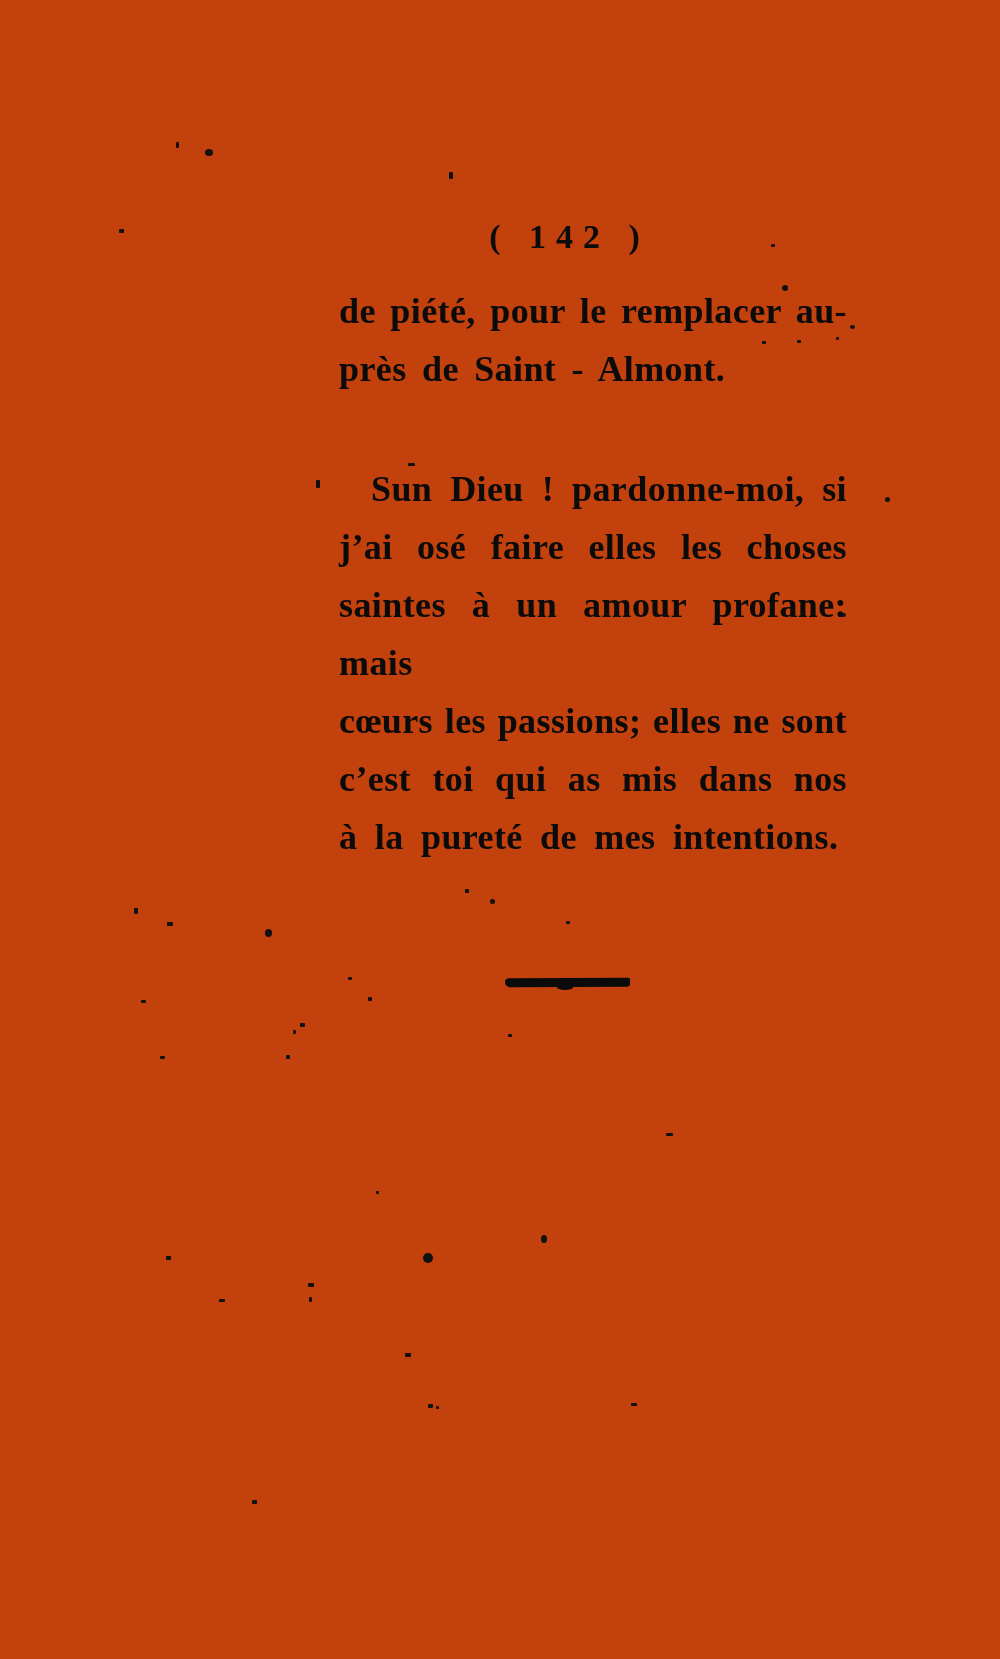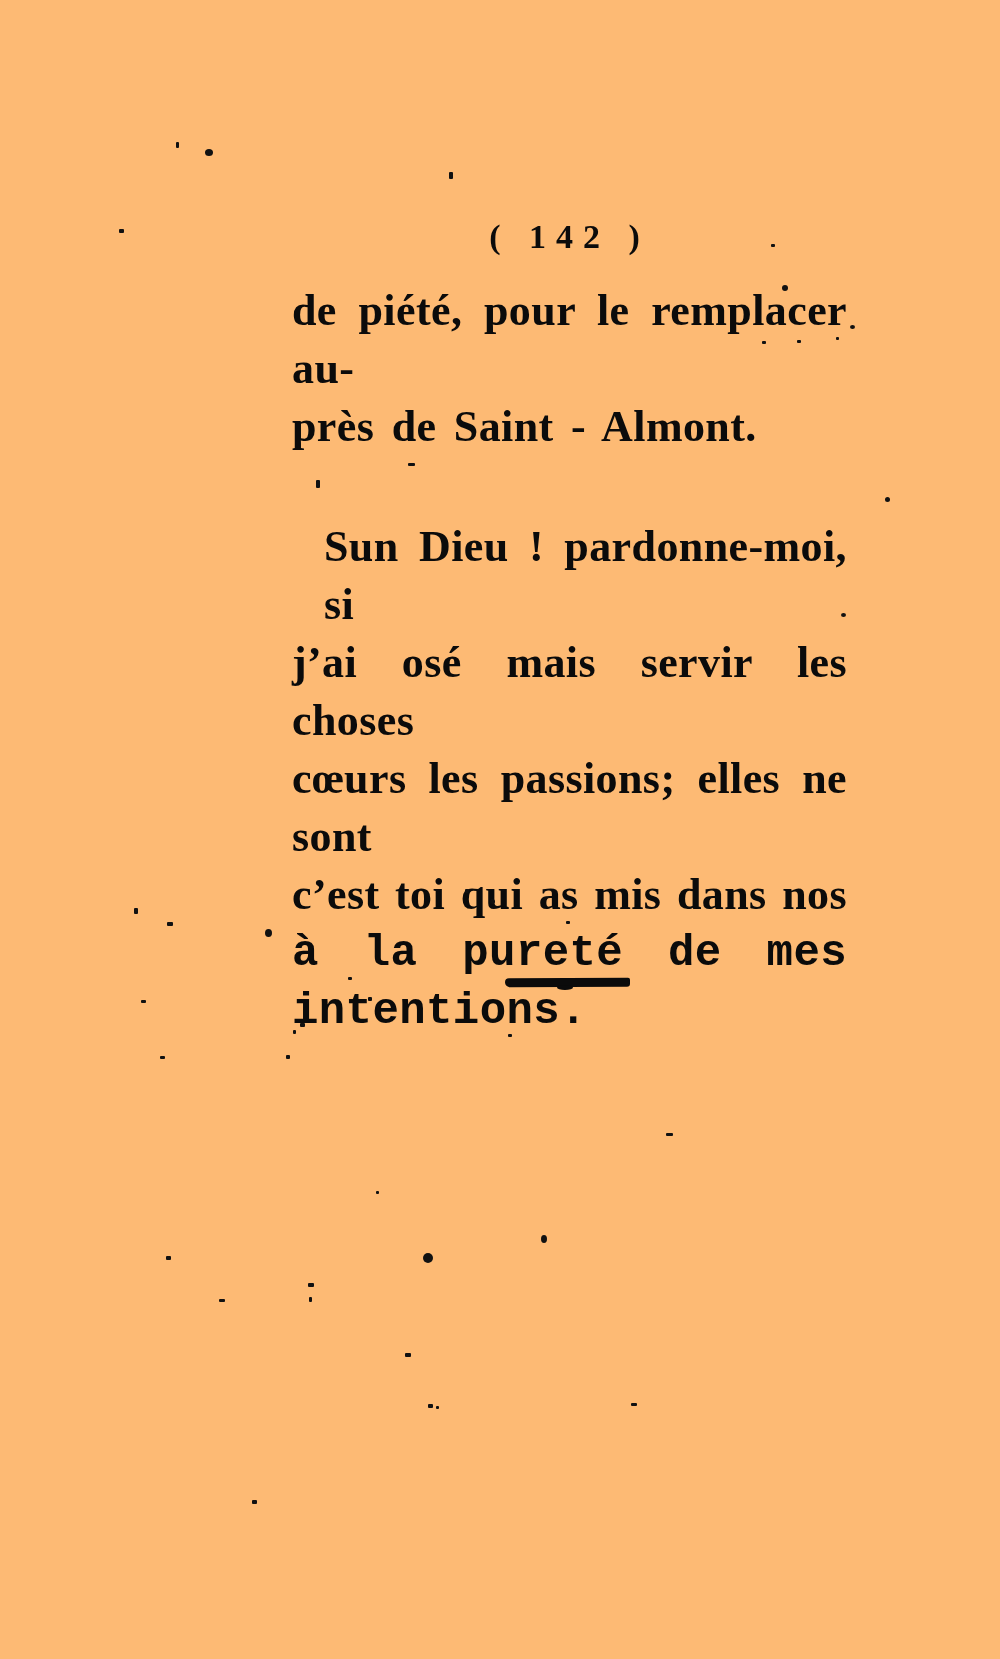--- a/index.html
+++ b/index.html
@@ -30,37 +30,37 @@
   }
   .textblock {
     position: absolute;
     left: 292px;
     top: 282px;
     width: 555px;
   }
   .para { margin: 0; }
   .para2 { margin-top: 62px; }
   .line {
-    font-size: 44px;
+    font-size: 36px;
     line-height: 58px;
     word-spacing: 2px;
     letter-spacing: 0.4px;
     text-align: justify;
     text-align-last: justify;
     white-space: normal;
+    margin-left: 47px;
   }
   .line.indent { padding-left: 32px; }
   .line.short {
     text-align-last: left;
     word-spacing: 6px;
   }
   .line.stretch {
     text-align-last: left;
     word-spacing: 8px;
-    font-family: Liberation Mono, monospace;
   }
   .rule {
     position: absolute;
     left: 505px;
     top: 978px;
     width: 125px;
     height: 9px;
     background: #0b0b0b;
     border-radius: 4px 2px 3px 5px;
     transform: skewY(-0.3deg);
@@ -78,34 +78,35 @@
   .speck {
     position: absolute;
     background: #111111;
   }
   .speck.dot { border-radius: 50%; }
   .speck.tick { border-radius: 1px; }
 </style>
 </head>
 <body>
 
-<div class="page" style="background: #fdba74; color: rgb(11, 11, 11);">
+<div class="page" style="background: #c2410c; color: rgb(11, 11, 11);">
 
   <div class="page-number">( 142 )</div>
 
   <div class="textblock">
 
     <div class="para">
       <div class="line">de piété, pour le remplacer au-</div>
       <div class="line short">près de Saint - Almont.</div>
     </div>
 
     <div class="para para2">
       <div class="line indent">Sun Dieu ! pardonne-moi, si</div>
-      <div class="line">j’ai osé mais servir les choses</div>
+      <div class="line">j’ai osé faire elles les choses</div>
+      <div class="line">saintes à un amour profane: mais</div>
       <div class="line">cœurs les passions; elles ne sont</div>
       <div class="line">c’est toi qui as mis dans nos</div>
       <div class="line stretch">à la pureté de mes intentions.</div>
     </div>
 
   </div>
 
   <div class="rule"></div>
 
   <div id="specks">

